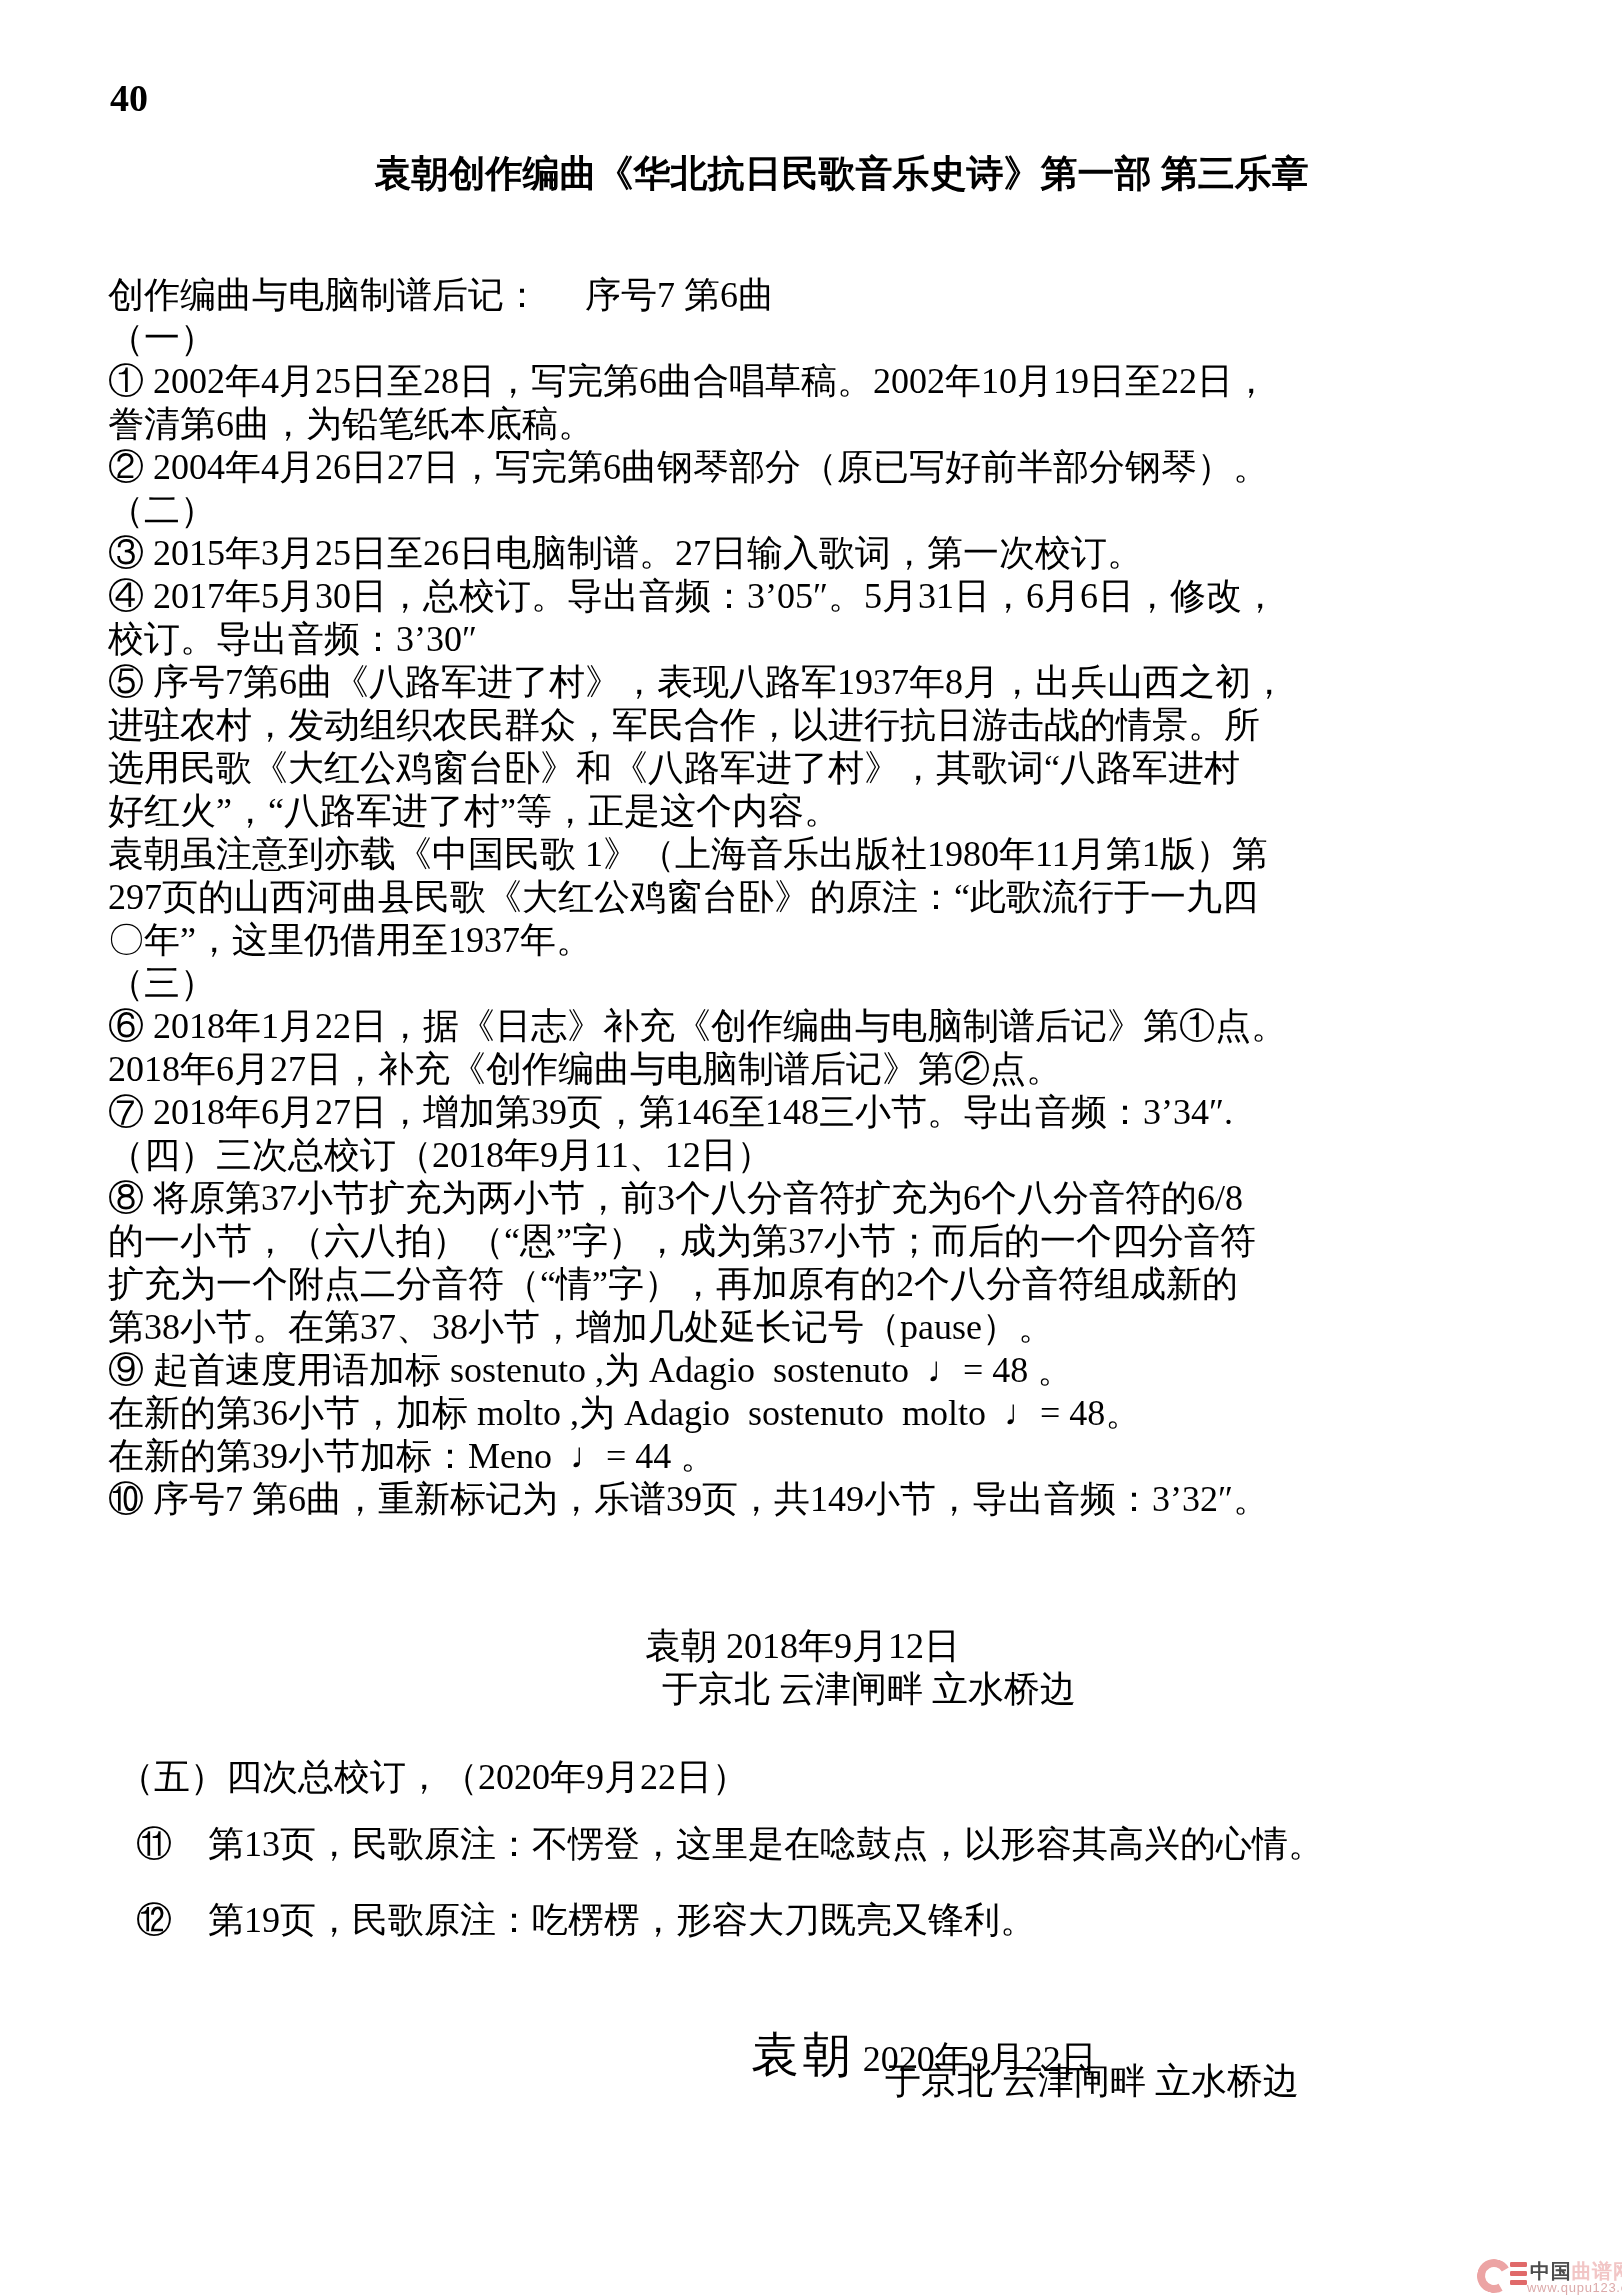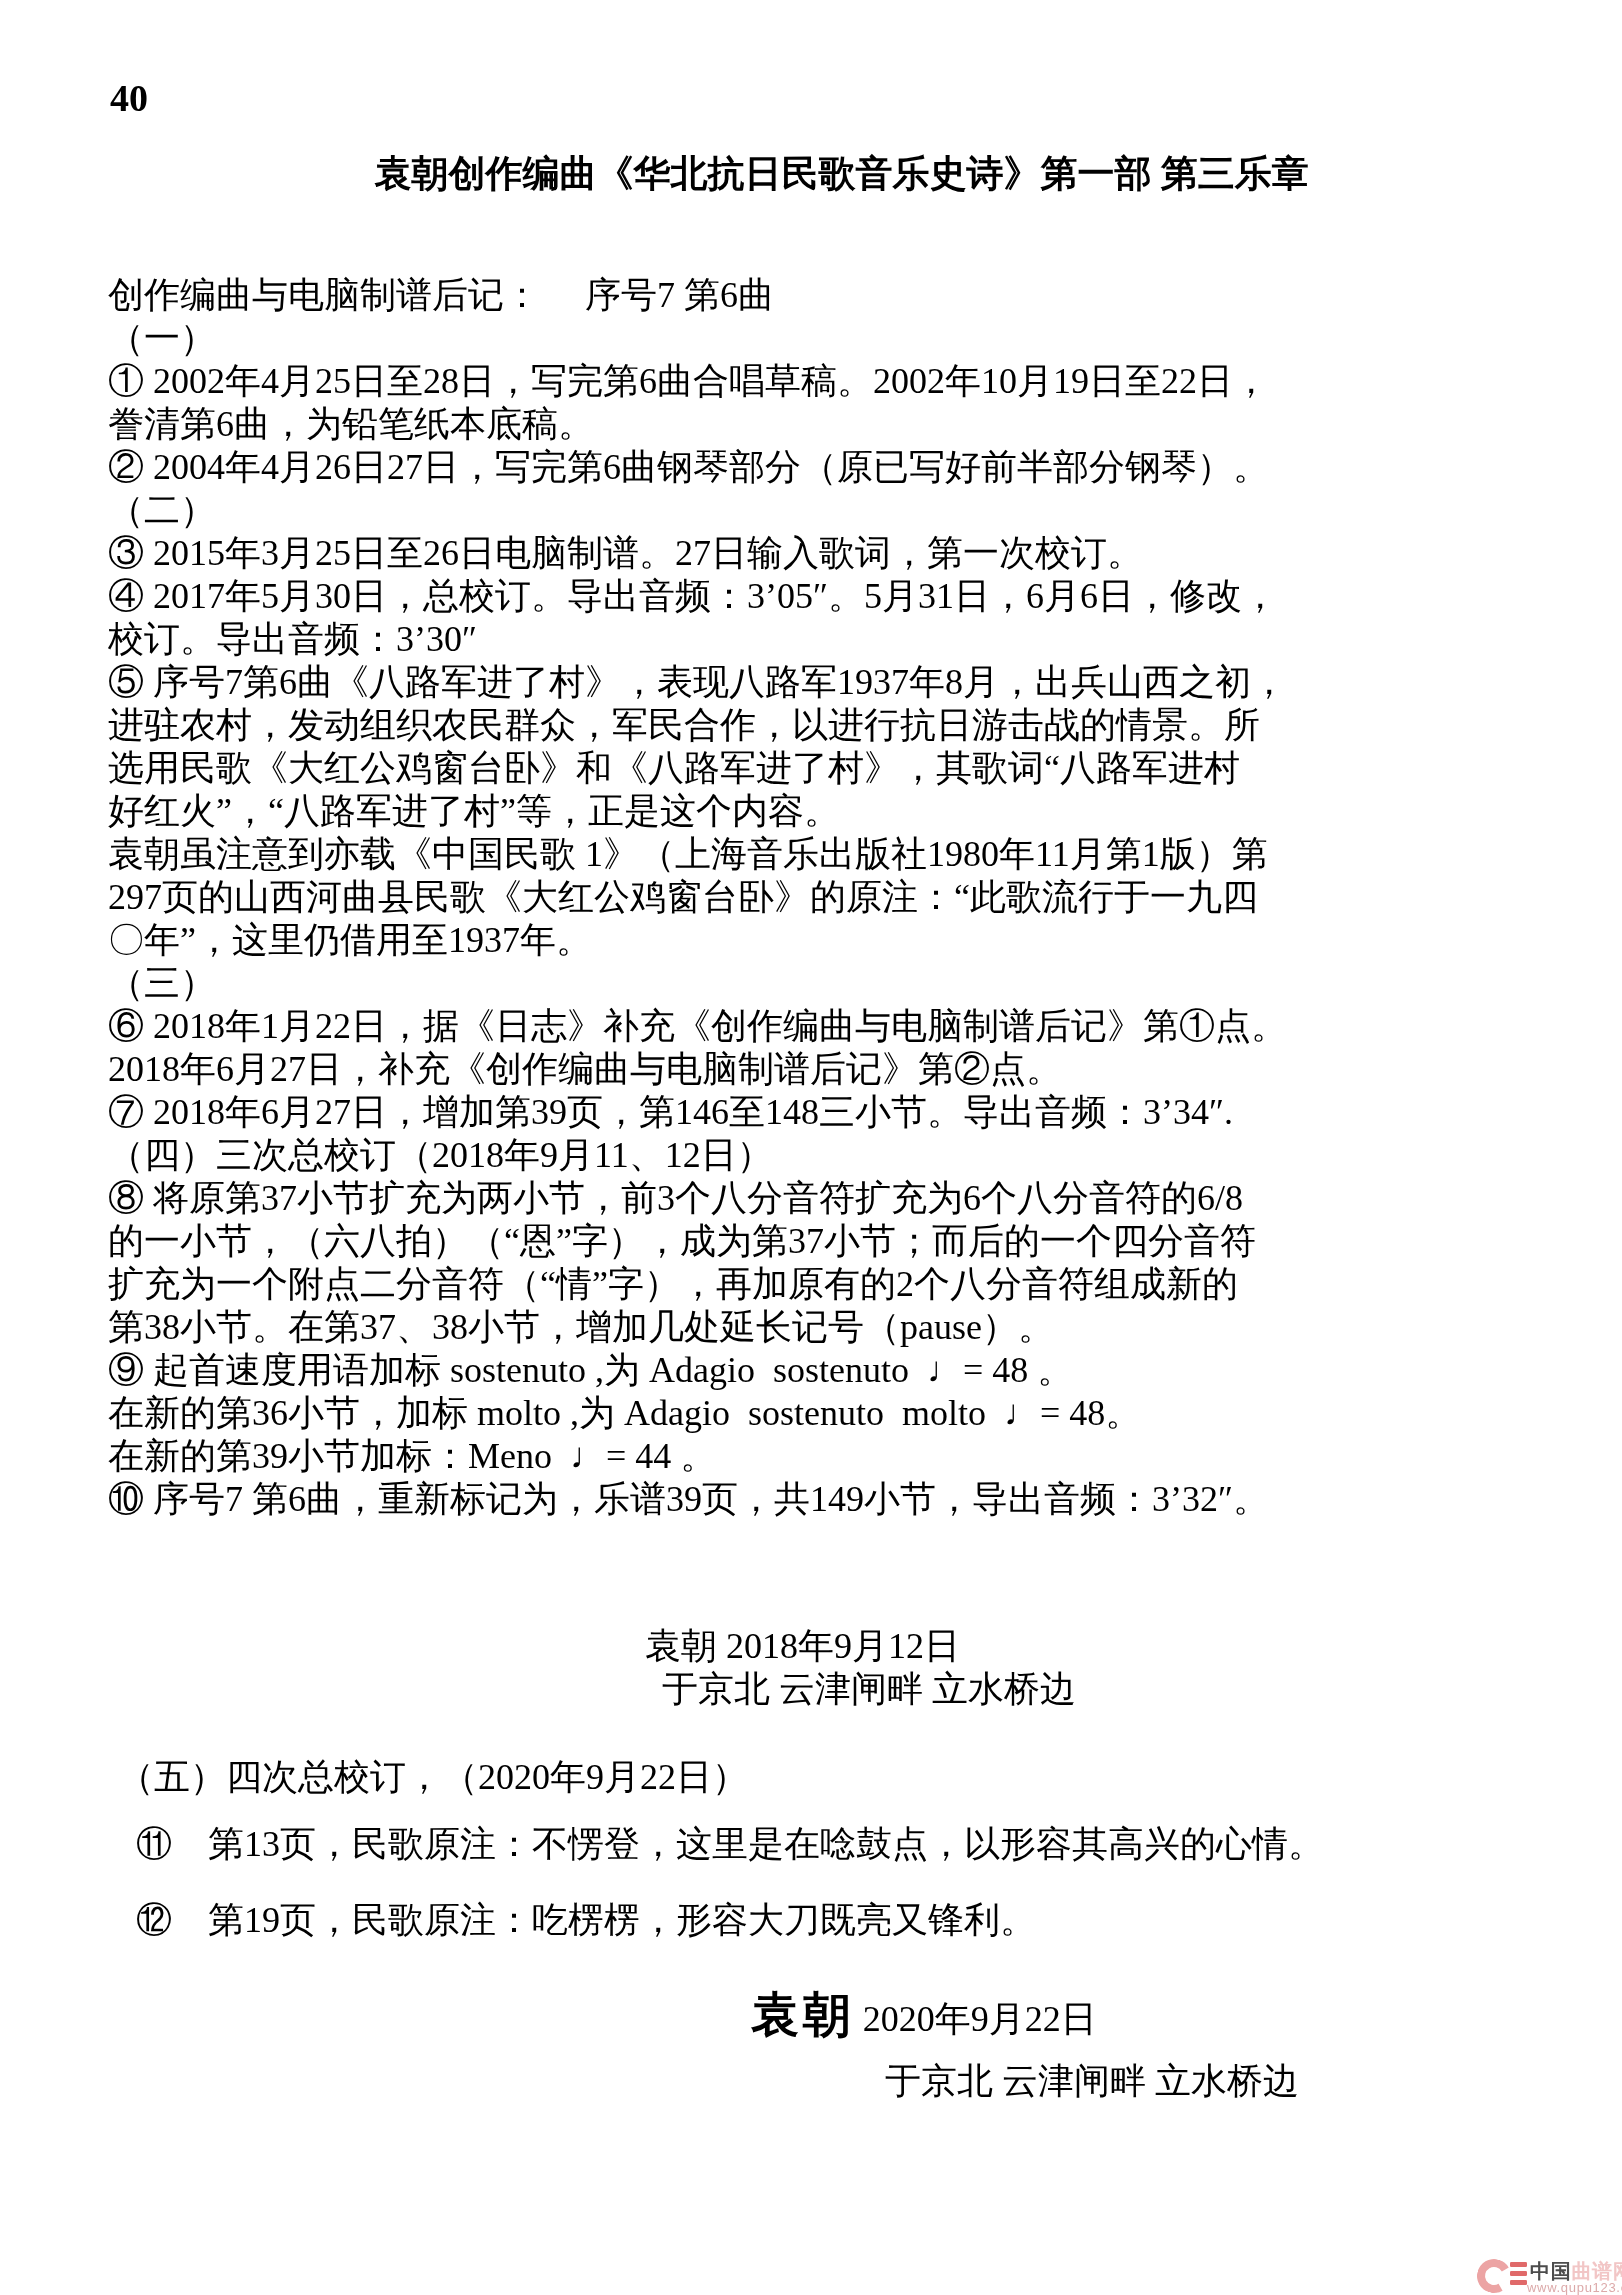--- a/index.html
+++ b/index.html
@@ -35,21 +35,21 @@
   }
   
   .sig2018-l1{left:645px;top:1625px;font-size:36px;line-height:43px;}
   .sig2018-l2{left:662px;top:1668px;font-size:36px;line-height:43px;}
   
   .sec5{left:118px;top:1756px;font-size:36px;line-height:43px;}
   .item11{left:136px;top:1823px;font-size:36px;line-height:43px;}
   .item12{left:136px;top:1899px;font-size:36px;line-height:43px;}
   
   .sig2020-row{left:751px;top:1989px;display:flex;align-items:baseline;}
-  .sig2020-name{font-size:48px;font-weight:bold;letter-spacing:3.9px;line-height:52px;}
+  .sig2020-name{font-size:48px;font-weight:normal;letter-spacing:3.9px;line-height:52px;margin-top:40px;}
   .sig2020-date{font-size:36px;margin-left:8px;line-height:52px;}
   .sig2020-l2{left:885px;top:2060px;font-size:36px;line-height:43px;}
   
   .watermark{
     left:1459px;top:2241px;width:164px;height:54px;
     font-family:"Liberation Sans","DejaVu Sans",sans-serif;
   }
   .wm-logo{
     position:absolute;left:18.3px;top:18.3px;width:34px;height:34px;
     border:8.5px solid #eca4a4;border-radius:50%;

